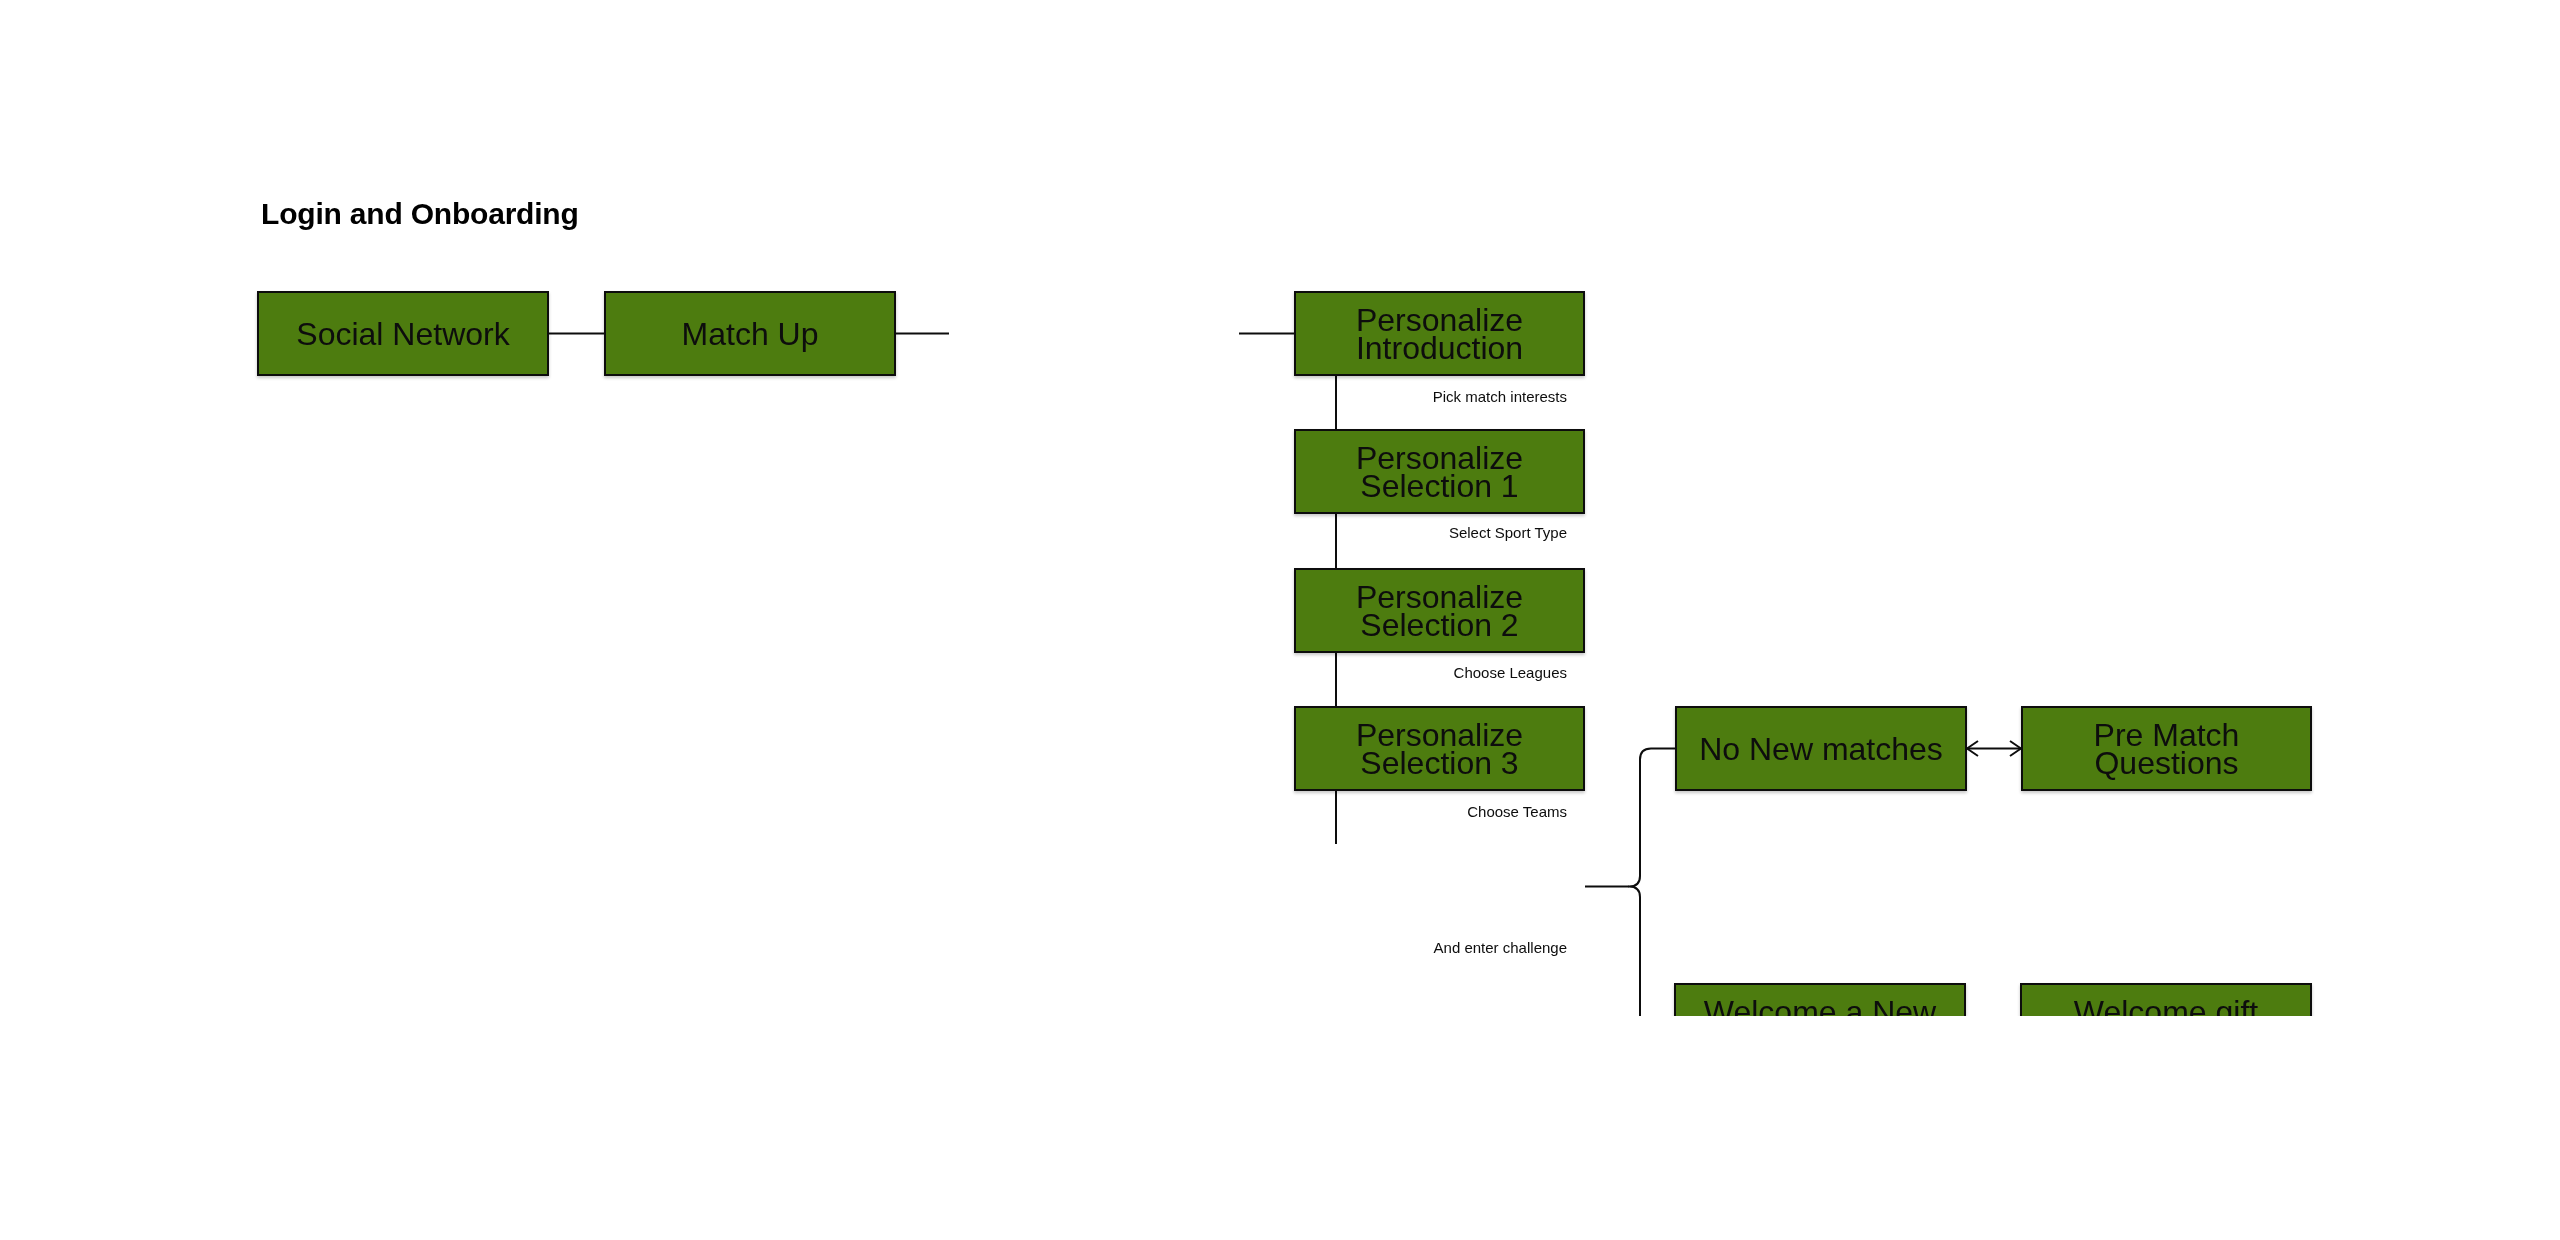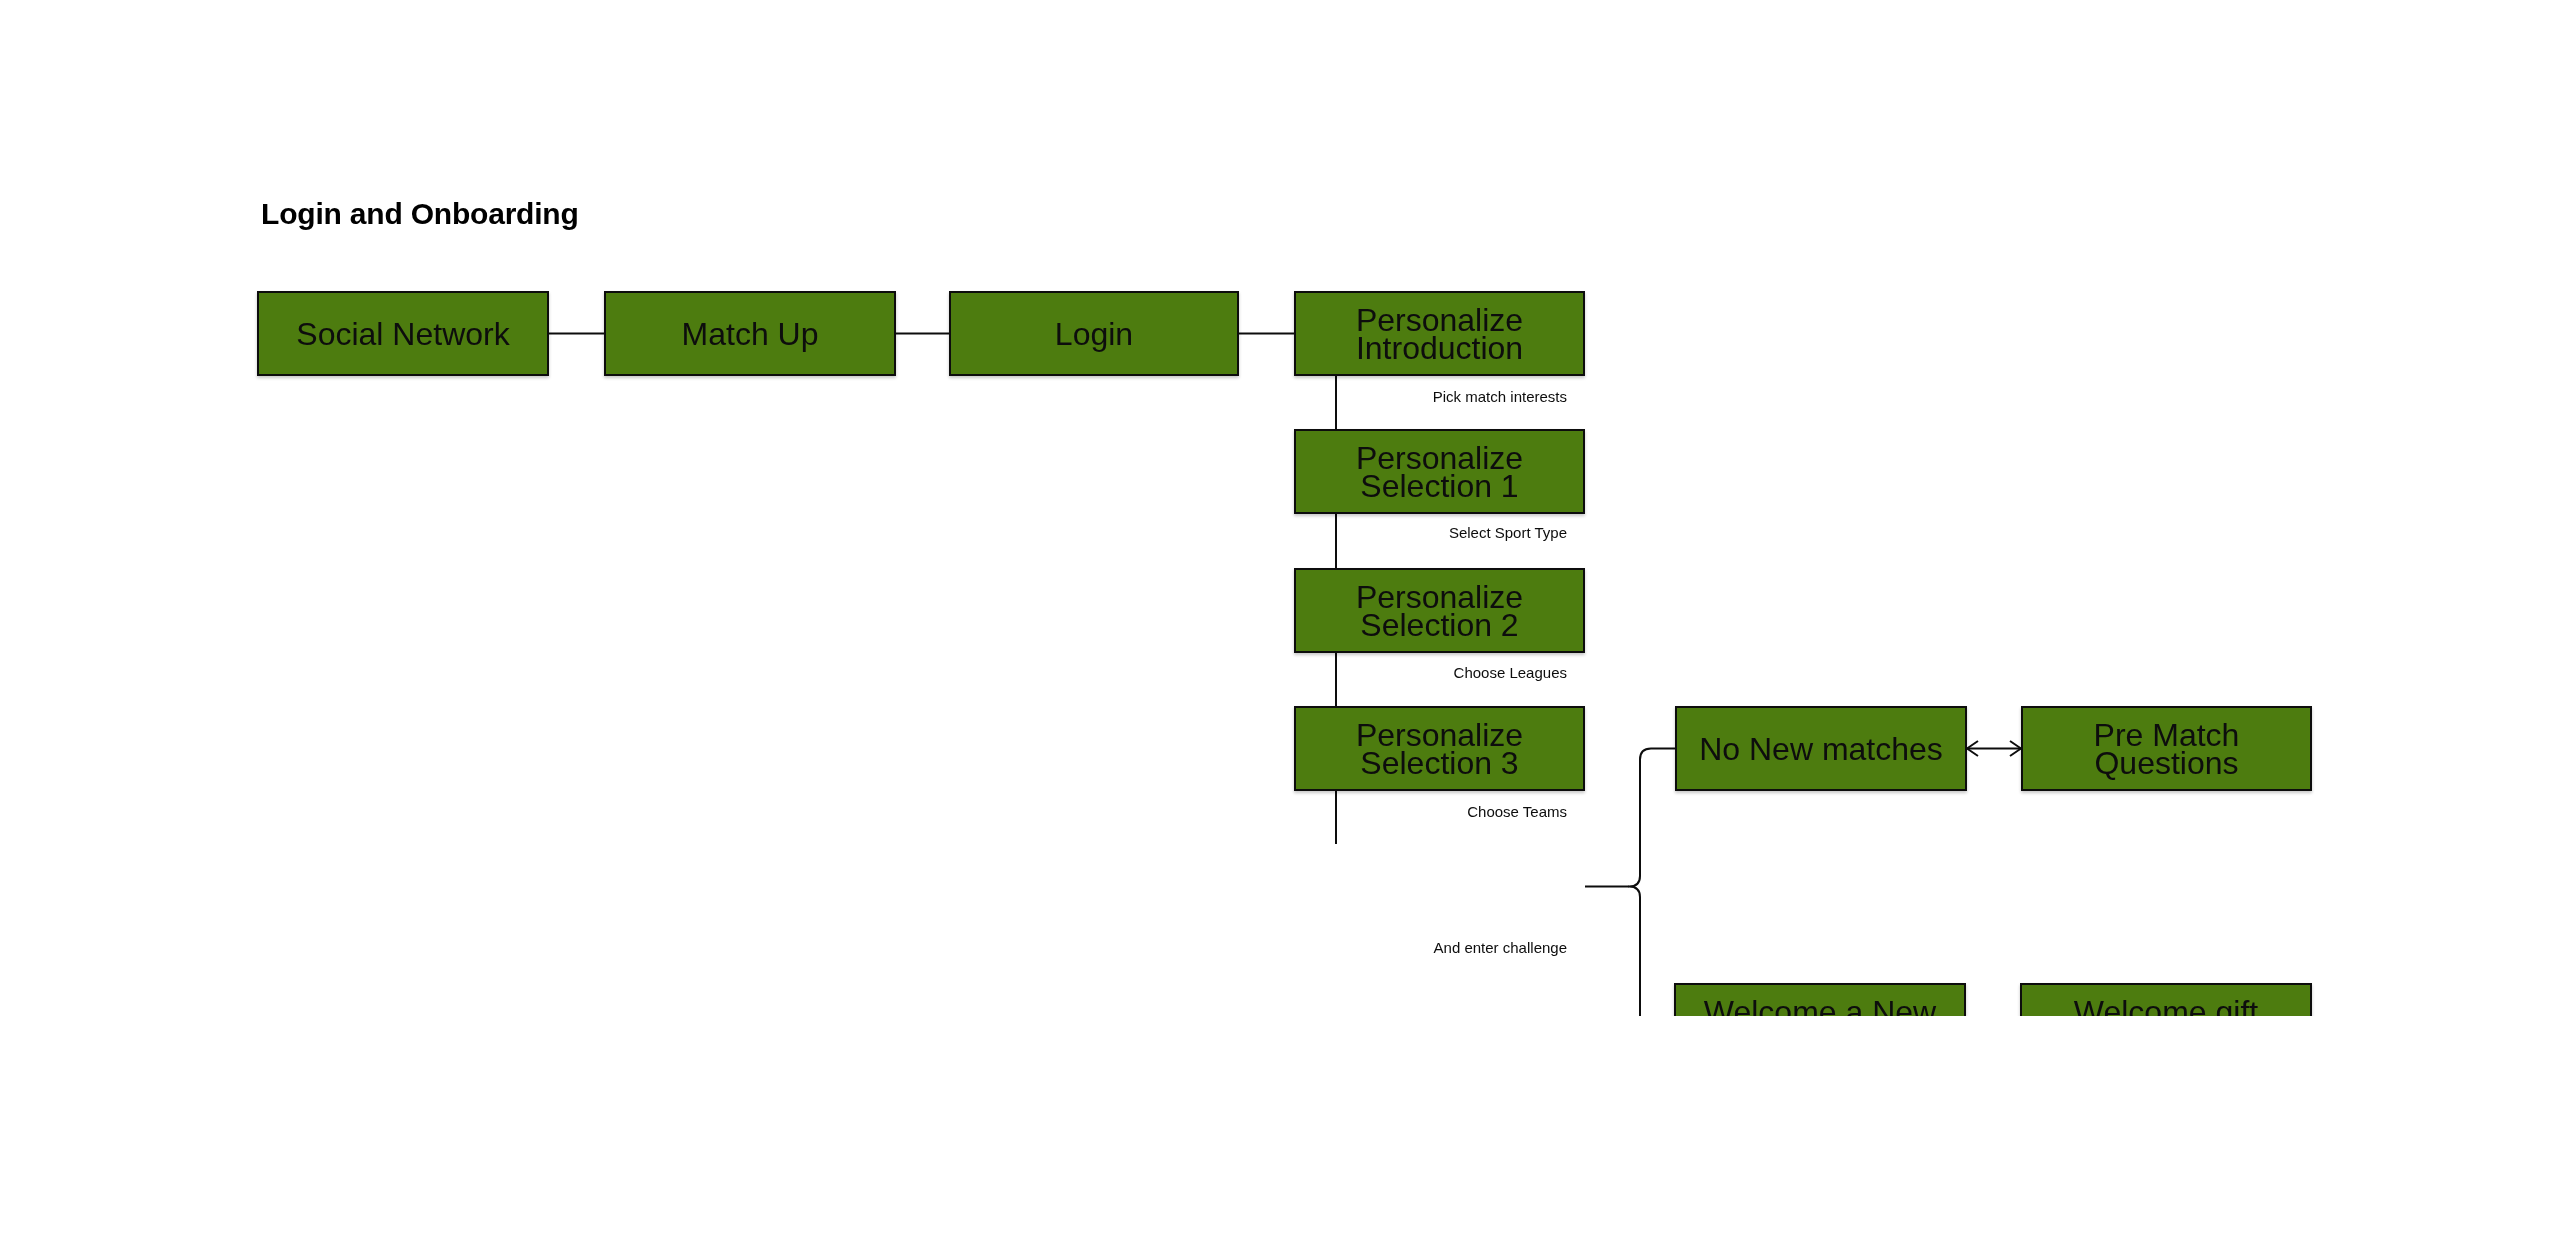--- a/index.html
+++ b/index.html
@@ -86,21 +86,20 @@
       <path d="M1966 1025.5 H2020"></path>
       <path d="M1977 1018 L1966 1025.5 L1977 1033"></path>
       <path d="M2009 1018 L2020 1025.5 L2009 1033"></path>
     </g>
   </svg>
 
   <div class="node" style="left:257px; top:291px; width:292px; height:85px;">Social Network</div>
 
   <div class="node" style="left:604px; top:291px; width:292px; height:85px;">Match Up</div>
 
-  <div class="node" style="left:949px; top:291px; width:290px; height:85px;">Login</div>
 
   <div class="node" style="left:1294px; top:291px; width:291px; height:85px;">Personalize
 Introduction</div>
 
   <div class="node" style="left:1294px; top:429px; width:291px; height:85px;">Personalize
 Selection 1</div>
 
   <div class="node" style="left:1294px; top:568px; width:291px; height:85px;">Personalize
 Selection 2</div>
 

